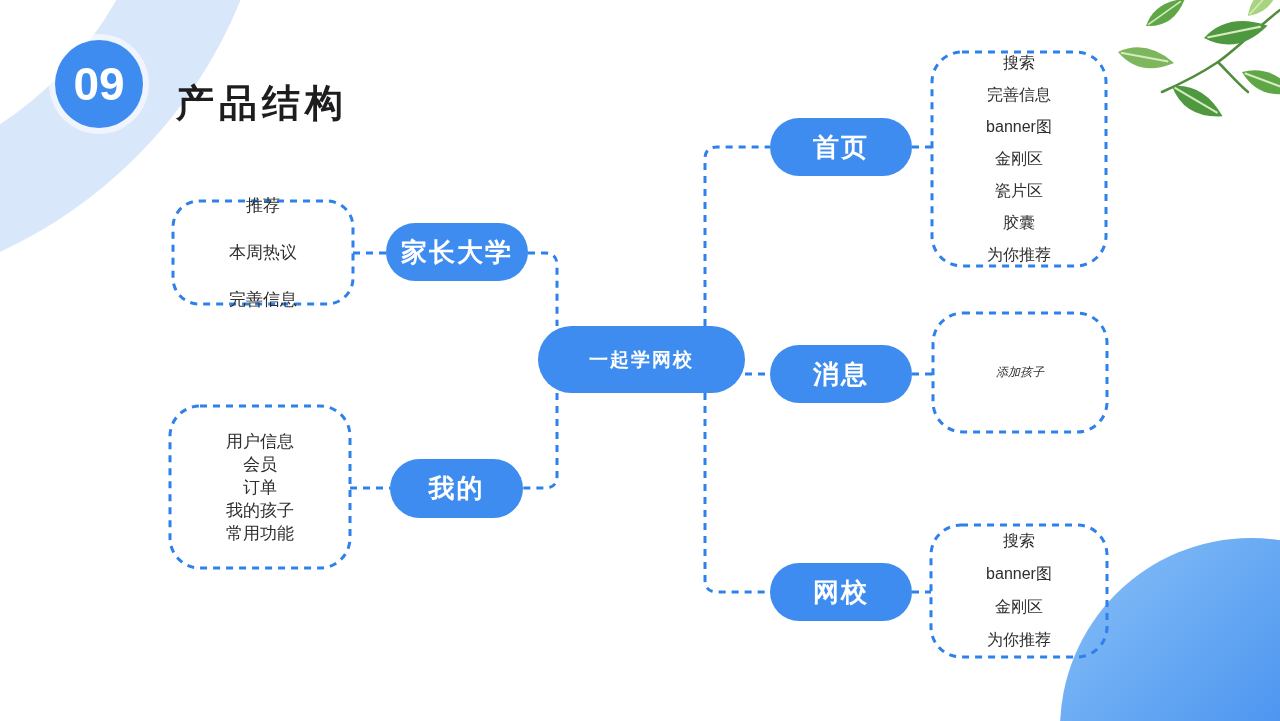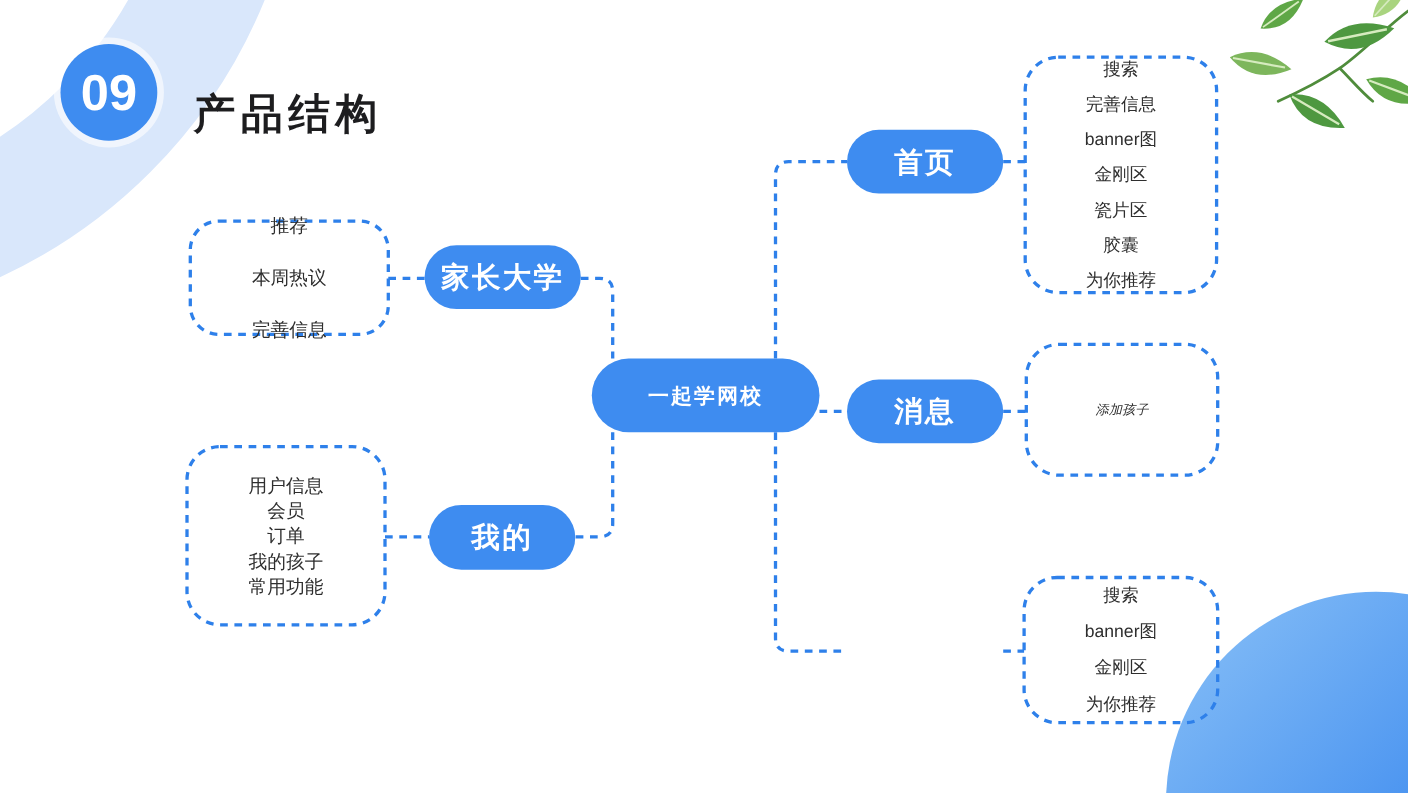--- a/index.html
+++ b/index.html
@@ -128,20 +128,21 @@
   </svg>
 
   <div class="badge">09</div>
   <h1 class="page-title">产品结构</h1>
 
   <div class="pill pill-root">一起学网校</div>
   <div class="pill pill-parents">家长大学</div>
   <div class="pill pill-home">首页</div>
   <div class="pill pill-mine">我的</div>
   <div class="pill pill-msg">消息</div>
+  <div class="pill pill-school">网校</div>
 
   <div class="boxlist t1">
     <span>推荐</span>
     <span>本周热议</span>
     <span>完善信息</span>
   </div>
 
   <div class="boxlist t2">
     <span>用户信息</span>
     <span>会员</span>

